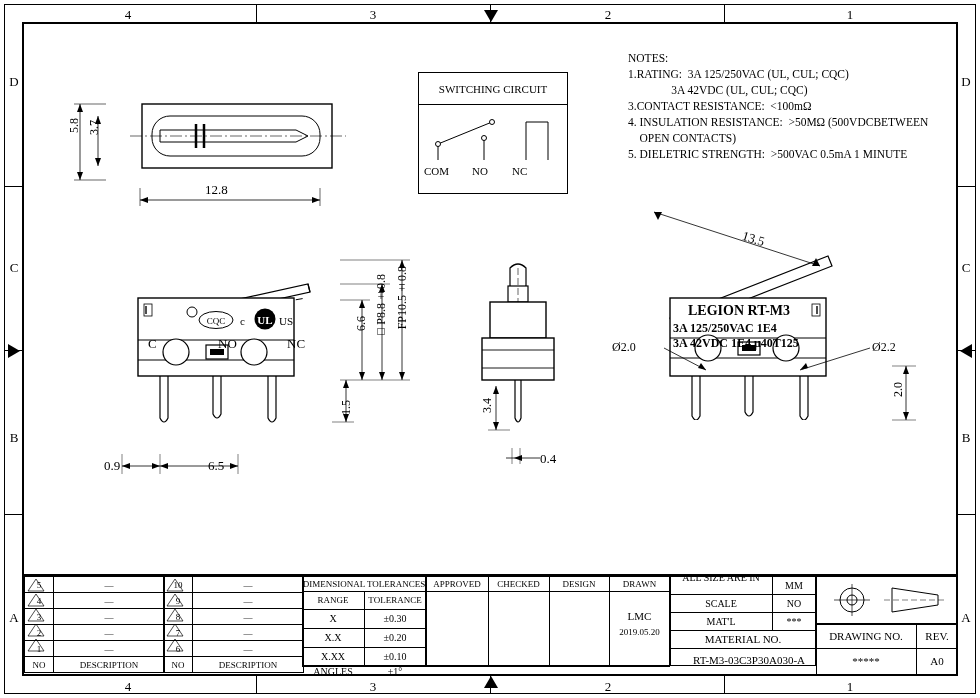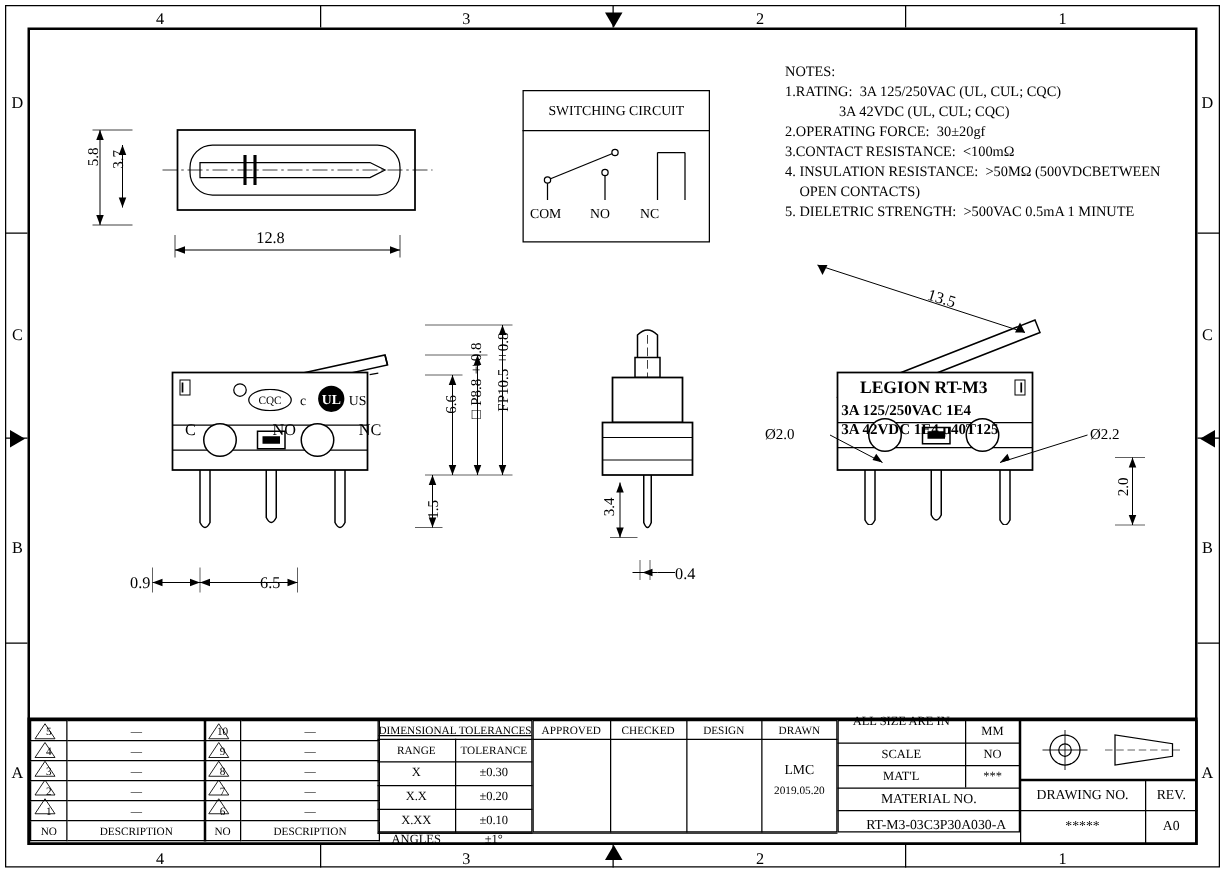--- a/index.html
+++ b/index.html
@@ -75,21 +75,20 @@
       <polygon points="14,9 2,2 2,16" fill="#000"></polygon>
     </svg>
   <svg class="abs" style="left:960px;top:342px;" width="14" height="18">
       <polygon points="0,9 12,2 12,16" fill="#000"></polygon>
     </svg>
 
   <div class="abs" style="left:628px;top:50px;">
     <div class="notes">NOTES:</div>
     <div class="notes">1.RATING:  3A 125/250VAC (UL, CUL; CQC)</div>
     <div class="notes">               3A 42VDC (UL, CUL; CQC)</div>
-    <div class="notes">2.OPERATING FORCE:  30±20gf</div>
     <div class="notes">3.CONTACT RESISTANCE:  &lt;100mΩ</div>
     <div class="notes">4. INSULATION RESISTANCE:  &gt;50MΩ (500VDCBETWEEN</div>
     <div class="notes">    OPEN CONTACTS)</div>
     <div class="notes">5. DIELETRIC STRENGTH:  &gt;500VAC 0.5mA 1 MINUTE</div>
   </div>
 
   <div class="bdr" style="left:418px;top:72px;width:150px;height:122px;"></div>
   <div class="line hl" style="left:418px;top:104px;width:150px;"></div>
   <div class="lbl s11 ctr" style="left:418px;top:80px;width:150px;height:18px;">SWITCHING CIRCUIT</div>
   <svg class="abs" style="left:426px;top:108px;" width="134" height="62">
@@ -387,21 +386,21 @@
     <polygon points="9,46 17,58 1,58" fill="none" stroke="#000" stroke-width="0.7"></polygon>
     <polygon points="9,61 17,73 1,73" fill="none" stroke="#000" stroke-width="0.7"></polygon>
   </svg>
 
   <div class="bdr" style="left:302px;top:576px;width:124px;height:90px;"></div>
   <div class="line hl" style="left:302px;top:591px;width:124px;"></div>
   <div class="line hl" style="left:302px;top:609px;width:124px;"></div>
   <div class="line hl" style="left:302px;top:628px;width:124px;"></div>
   <div class="line hl" style="left:302px;top:647px;width:124px;"></div>
   <div class="line vl" style="left:364px;top:591px;height:75px;"></div>
-  <div class="lbl tiny ctr" style="left:302px;top:578px;width:124px;height:13px;text-decoration:underline;">DIMENSIONAL TOLERANCES</div>
+  <div class="lbl tiny ctr" style="left:302px;top:578px;width:124px;height:13px;">DIMENSIONAL TOLERANCES</div>
   <div class="lbl tiny ctr" style="left:302px;top:594px;width:62px;height:13px;">RANGE</div>
   <div class="lbl tiny ctr" style="left:364px;top:594px;width:62px;height:13px;">TOLERANCE</div>
   <div class="lbl s10 ctr" style="left:302px;top:612px;width:62px;height:13px;">X</div>
   <div class="lbl s10 ctr" style="left:364px;top:612px;width:62px;height:13px;">±0.30</div>
   <div class="lbl s10 ctr" style="left:302px;top:631px;width:62px;height:13px;">X.X</div>
   <div class="lbl s10 ctr" style="left:364px;top:631px;width:62px;height:13px;">±0.20</div>
   <div class="lbl s10 ctr" style="left:302px;top:650px;width:62px;height:13px;">X.XX</div>
   <div class="lbl s10 ctr" style="left:364px;top:650px;width:62px;height:13px;">±0.10</div>
   <div class="lbl s10 ctr" style="left:302px;top:666px;width:62px;height:11px;">ANGLES</div>
   <div class="lbl s10 ctr" style="left:364px;top:666px;width:62px;height:11px;">±1°</div>

